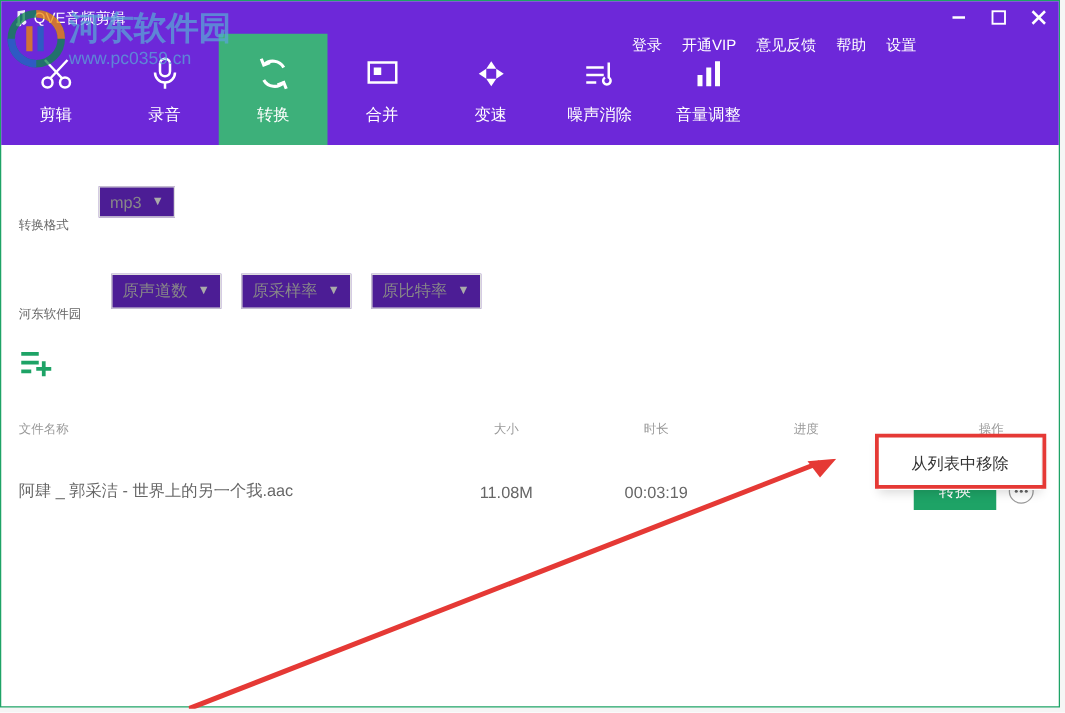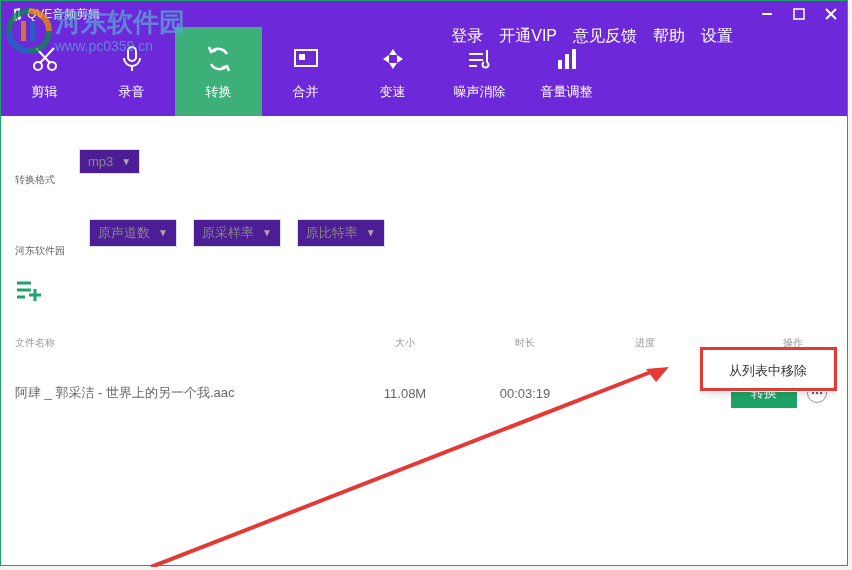--- a/index.html
+++ b/index.html
@@ -6,21 +6,21 @@
 body { width: 852px; height: 570px; background: #f5f5f5; overflow: hidden; position: relative; }
 .app { width: 848px; height: 566px; background: #fff; border: 1px solid #1ea366; position: relative; }
 
 
 .header { background: #6d28d9; height: 115px; position: relative; }
 .titlebar { height: 26px; display: flex; align-items: center; padding: 0 8px; }
 .note-icon { width: 14px; height: 14px; margin-right: 4px; }
 .note-icon svg { width: 14px; height: 14px; }
 .app-title { color: #fff; font-size: 12px; }
 .titlebar-right { margin-left: auto; display: flex; align-items: center; gap: 16px; }
-.titlebar-link { color: #fff; font-size: 16px; cursor: pointer; margin-top: 44px; }
+.titlebar-link { color: #fff; font-size: 12px; cursor: pointer; margin-top: 44px; }
 .win-controls { display: flex; gap: 16px; margin-left: 10px; }
 .win-btn { width: 16px; height: 16px; display: flex; align-items: center; justify-content: center; cursor: pointer; }
 .win-btn svg { width: 14px; height: 14px; }
 
 .tabs { display: flex; height: 89px; }
 .tab { width: 87px; display: flex; flex-direction: column; align-items: center; justify-content: center; gap: 8px; cursor: pointer; }
 .tab.active { background: #3db07a; }
 .tab-icon { width: 32px; height: 32px; display: flex; align-items: center; justify-content: center; }
 .tab-icon svg { width: 30px; height: 30px; }
 .tab-label { color: #fff; font-size: 13px; }

